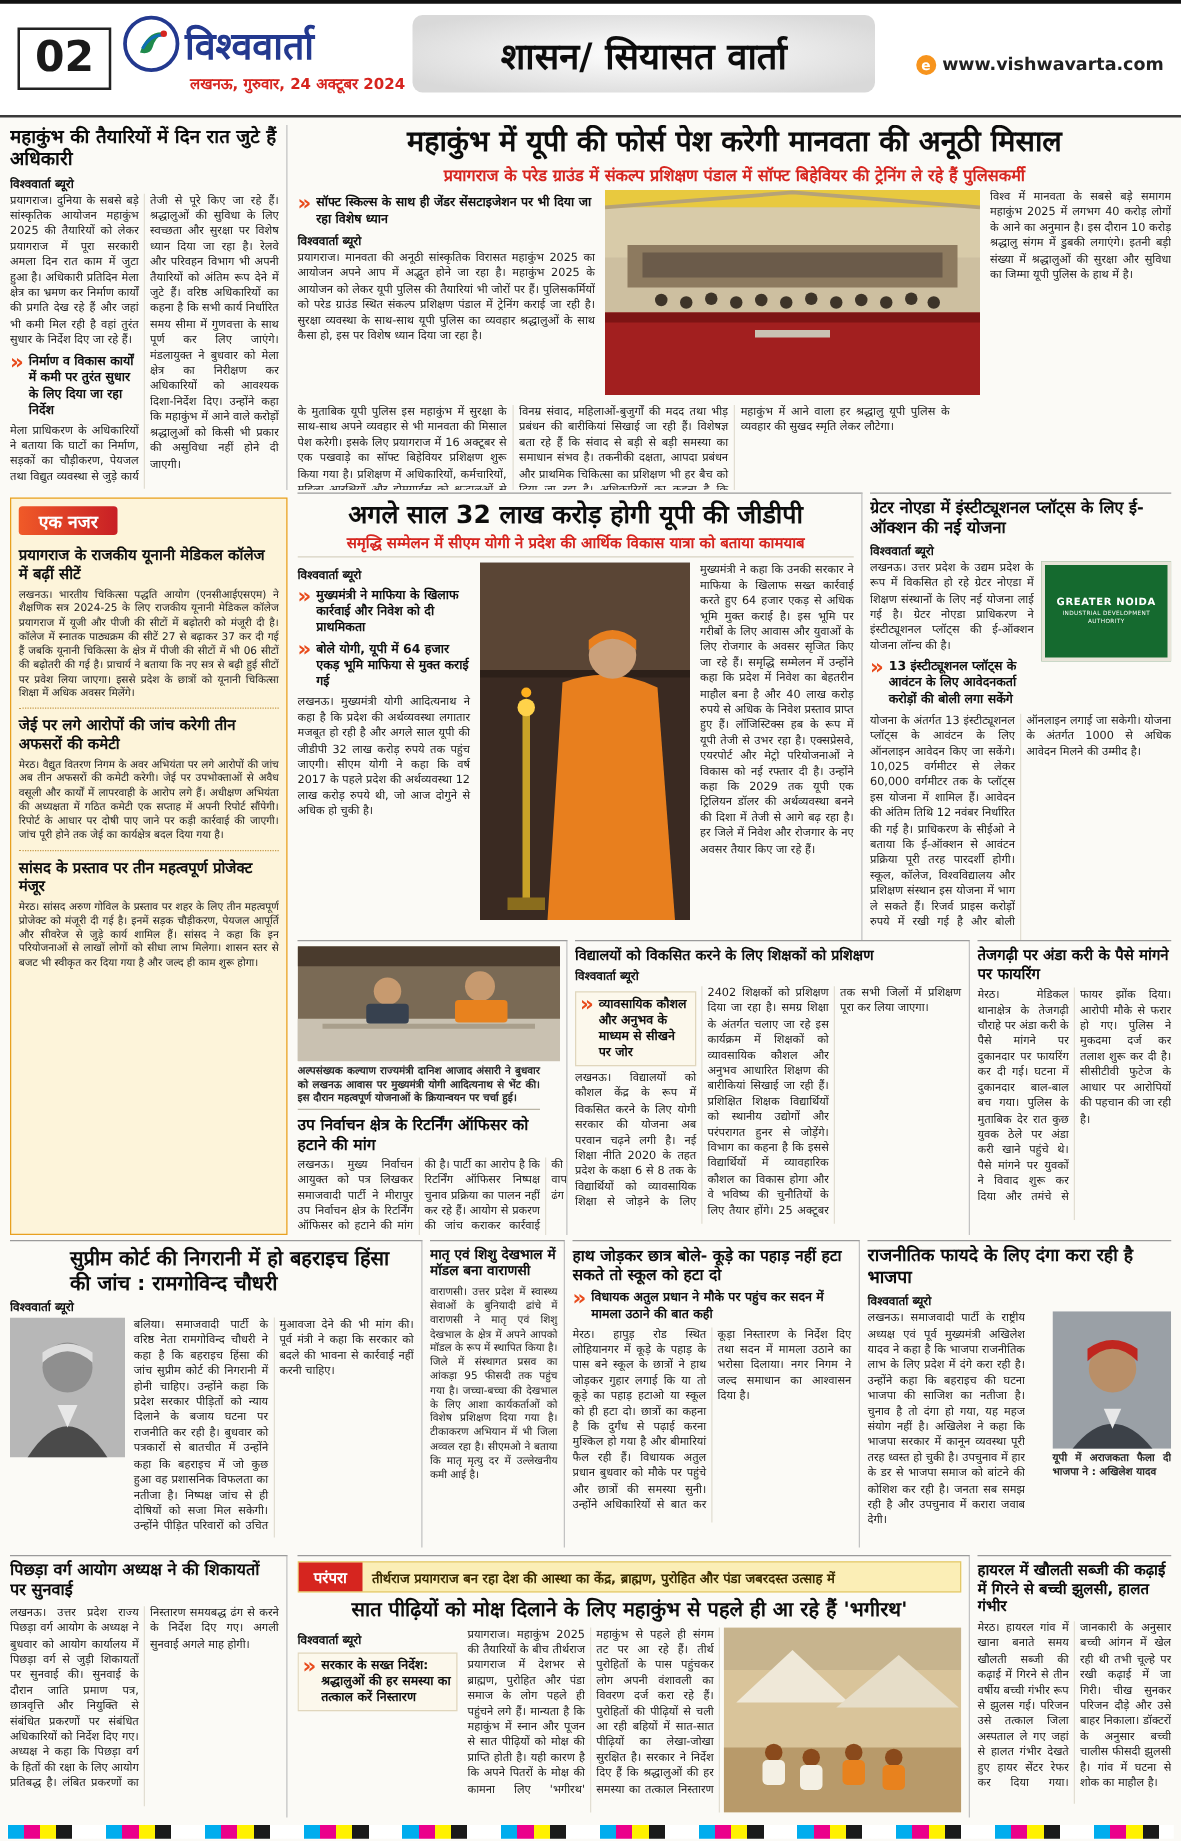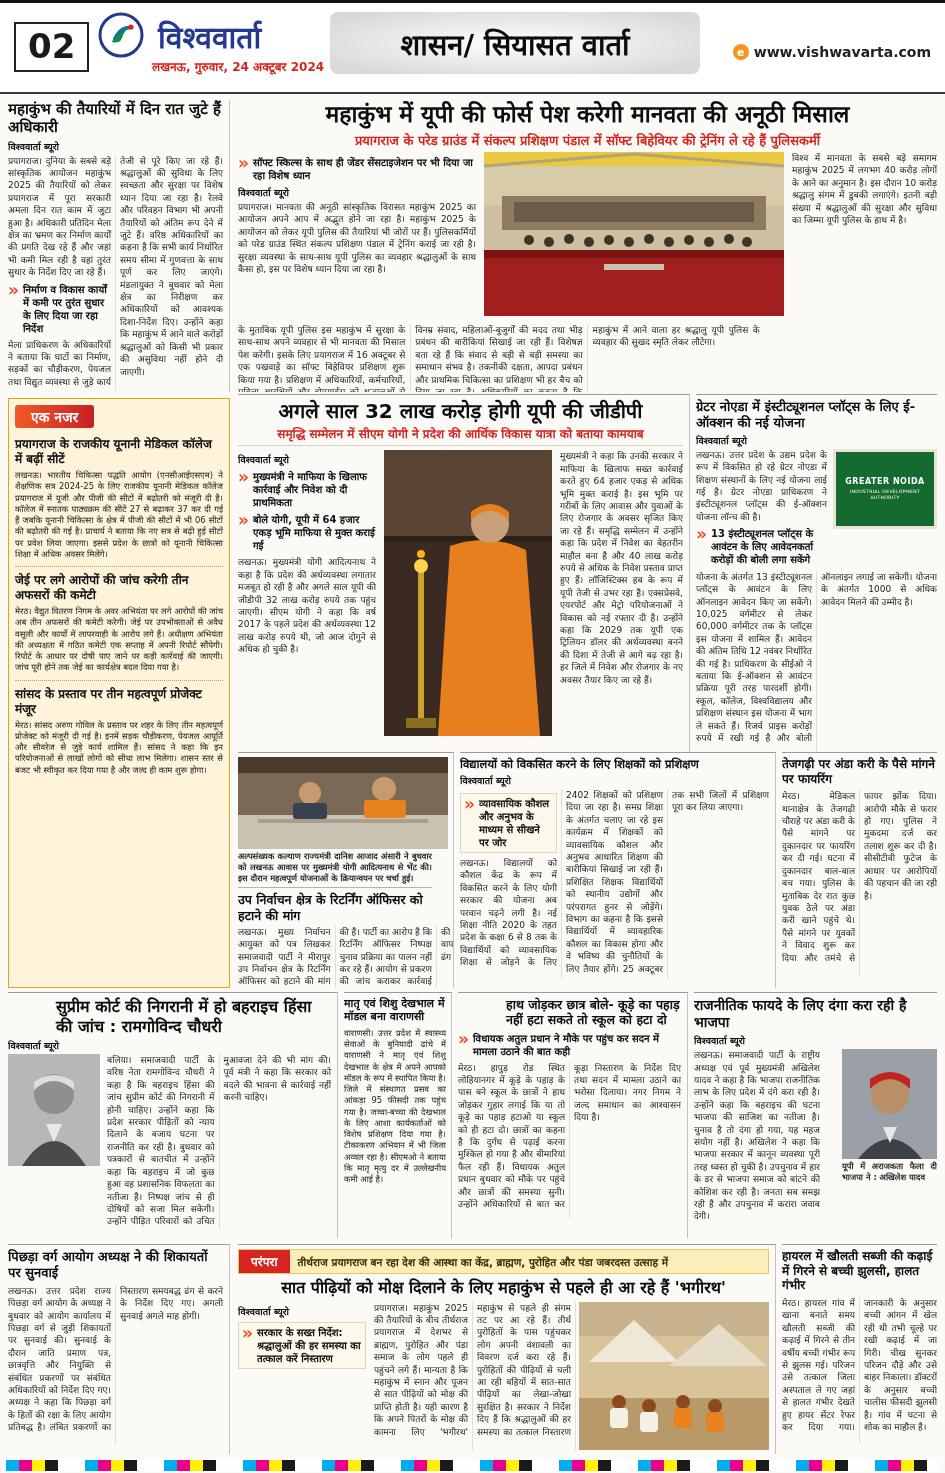--- a/index.html
+++ b/index.html
@@ -22,21 +22,21 @@
   .pq .tx{font-weight:bold;font-size:10px;line-height:1.3;color:#101010;text-align:left;}
   .subt-red{color:#d6251f;font-weight:bold;text-align:center;}
   .cap{font-size:8.3px;font-weight:bold;color:#2a2a2a;line-height:1.3;text-align:justify;margin-top:2px;}
   p{margin:0 0 4px 0;}
   
   .mast{position:absolute;left:0;top:0;width:945px;height:94px;border-bottom:2px solid #3a3a3a;
         box-sizing:border-box;background:#fff;}
   .topline{position:absolute;left:0;top:0;width:945px;height:3px;background:#111;}
   .pgnum{position:absolute;left:14px;top:22px;font-size:34px;font-weight:bold;border:2px solid #222;
          padding:0 12px;line-height:1.35;}
-  .logoblk{position:absolute;left:98px;top:12px;display:flex;align-items:center;gap:14px;}
+  .logoblk{position:absolute;left:98px;top:12px;display:flex;align-items:center;gap:4px;}
   .papername{font-size:30px;font-weight:bold;color:#23398f;line-height:1.1;}
   .mdate{position:absolute;left:152px;top:58px;font-size:12px;font-weight:bold;color:#d6251f;}
   .secwrap{position:absolute;left:330px;top:12px;width:370px;height:62px;border-radius:8px;
            background:radial-gradient(ellipse at center,#ffffff 0%,#d9d9d9 85%);
            display:flex;align-items:center;justify-content:center;}
   .sectitle{font-size:29px;font-weight:bold;color:#0c0c0c;}
   .site{position:absolute;right:14px;top:44px;display:flex;align-items:center;gap:5px;
         font-size:14px;font-weight:bold;color:#222;}
   .eicon{display:inline-flex;width:16px;height:16px;border-radius:50%;background:#f7941d;color:#fff;
          font-weight:bold;font-size:11px;align-items:center;justify-content:center;}
@@ -300,21 +300,21 @@
   </div>
 
   <div class="abs rt rr" style="left:344px;top:992px;width:108px;height:246px;padding-right:5px;">
     <div class="hl" style="font-size:11px;">मातृ एवं शिशु देखभाल में मॉडल बना वाराणसी</div>
     <p class="bts" style="margin-top:4px;height:186px;overflow:hidden;">
       <b class="dl">वाराणसी।</b>
       <span>उत्तर प्रदेश में स्वास्थ्य सेवाओं के बुनियादी ढांचे में वाराणसी ने मातृ एवं शिशु देखभाल के क्षेत्र में अपने आपको मॉडल के रूप में स्थापित किया है। जिले में संस्थागत प्रसव का आंकड़ा 95 फीसदी तक पहुंच गया है। जच्चा-बच्चा की देखभाल के लिए आशा कार्यकर्ताओं को विशेष प्रशिक्षण दिया गया है। टीकाकरण अभियान में भी जिला अव्वल रहा है। सीएमओ ने बताया कि मातृ मृत्यु दर में उल्लेखनीय कमी आई है।</span></p>
   </div>
 
   <div class="abs rt rr" style="left:458px;top:992px;width:230px;height:246px;padding-right:6px;">
-    <div class="hl" style="font-size:12.5px;margin-left:48px;">हाथ जोड़कर छात्र बोले- कूड़े का पहाड़ नहीं हटा सकते तो स्कूल को हटा दो</div>
+    <div class="hl" style="font-size:12.5px;">हाथ जोड़कर छात्र बोले- कूड़े का पहाड़ नहीं हटा सकते तो स्कूल को हटा दो</div>
     <div class="pq">
       <span class="mk">»</span>
       <span class="tx">विधायक अतुल प्रधान ने मौके पर पहुंच कर सदन में मामला उठाने की बात कही</span>
     </div>
     <div class="bt c2" style="height:156px;">
       <p><b class="dl">मेरठ।</b>
         <span>हापुड़ रोड स्थित लोहियानगर में कूड़े के पहाड़ के पास बने स्कूल के छात्रों ने हाथ जोड़कर गुहार लगाई कि या तो कूड़े का पहाड़ हटाओ या स्कूल को ही हटा दो। छात्रों का कहना है कि दुर्गंध से पढ़ाई करना मुश्किल हो गया है और बीमारियां फैल रही हैं। विधायक अतुल प्रधान बुधवार को मौके पर पहुंचे और छात्रों की समस्या सुनी। उन्होंने अधिकारियों से बात कर कूड़ा निस्तारण के निर्देश दिए तथा सदन में मामला उठाने का भरोसा दिलाया। नगर निगम ने जल्द समाधान का आश्वासन दिया है।</span></p>
     </div>
   </div>
 

